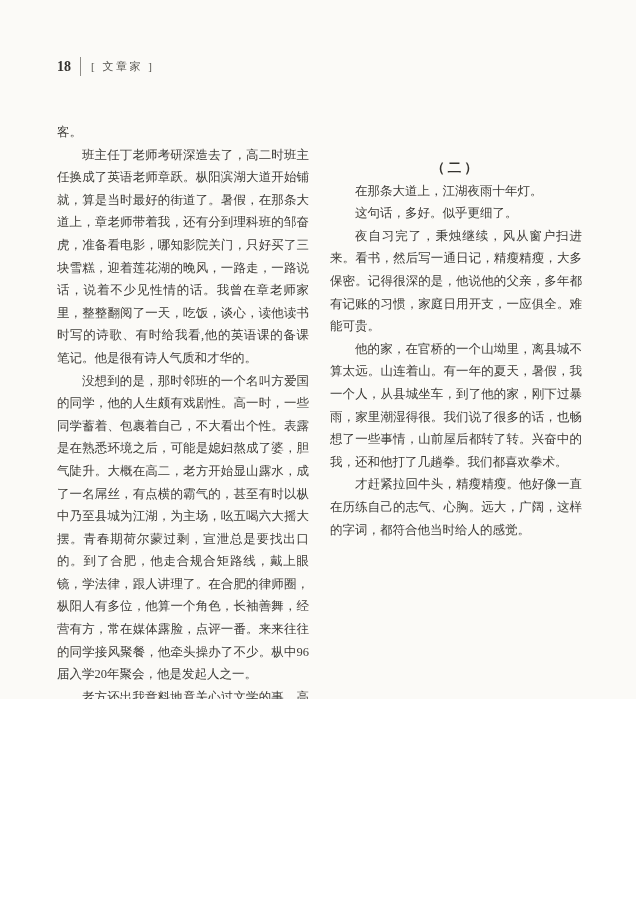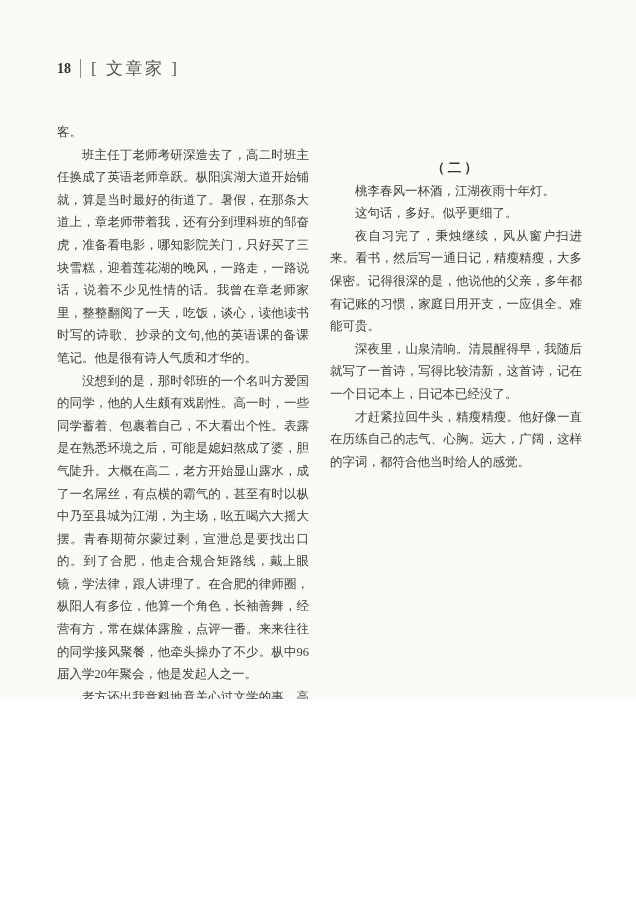--- a/index.html
+++ b/index.html
@@ -29,21 +29,21 @@
     font-size: 14px;
     color: #34322e;
   }
   .header-divider {
     width: 1px;
     height: 19px;
     background: #8f8d88;
     margin: 0 10px 0 9px;
   }
   .section-label {
-    font-size: 17px;
+    font-size: 11px;
     letter-spacing: 2.5px;
     color: #55534e;
   }
   
   .column {
     position: absolute;
     top: 121px;
     width: 252px;
     font-size: 12.5px;
     line-height: 22.6px;
@@ -100,31 +100,31 @@
 <div class="page">
 
   <div class="header">
     <span class="page-num">18</span>
     <span class="header-divider"></span>
     <span class="section-label">[ 文章家 ]</span>
   </div>
 
   <div class="column col-left">
     <p>客。</p>
-    <p class="indent">班主任丁老师考研深造去了，高二时班主任换成了英语老师章跃。枞阳滨湖大道开始铺就，算是当时最好的街道了。暑假，在那条大道上，章老师带着我，还有分到理科班的邹奋虎，准备看电影，哪知影院关门，只好买了三块雪糕，迎着莲花湖的晚风，一路走，一路说话，说着不少见性情的话。我曾在章老师家里，整整翻阅了一天，吃饭，谈心，读他读书时写的诗歌、抄录的文句,他的英语课的备课笔记。他是很有诗人气质和才华的。</p>
+    <p class="indent">班主任丁老师考研深造去了，高二时班主任换成了英语老师章跃。枞阳滨湖大道开始铺就，算是当时最好的街道了。暑假，在那条大道上，章老师带着我，还有分到理科班的邹奋虎，准备看电影，哪知影院关门，只好买了三块雪糕，迎着莲花湖的晚风，一路走，一路说话，说着不少见性情的话。我曾在章老师家里，整整翻阅了一天，吃饭，谈心，读他读书时写的诗歌、有时给我看,他的英语课的备课笔记。他是很有诗人气质和才华的。</p>
     <p class="indent">没想到的是，那时邻班的一个名叫方爱国的同学，他的人生颇有戏剧性。高一时，一些同学蓄着、包裹着自己，不大看出个性。表露是在熟悉环境之后，可能是媳妇熬成了婆，胆气陡升。大概在高二，老方开始显山露水，成了一名屌丝，有点横的霸气的，甚至有时以枞中乃至县城为江湖，为主场，吆五喝六大摇大摆。青春期荷尔蒙过剩，宣泄总是要找出口的。到了合肥，他走合规合矩路线，戴上眼镜，学法律，跟人讲理了。在合肥的律师圈，枞阳人有多位，他算一个角色，长袖善舞，经营有方，常在媒体露脸，点评一番。来来往往的同学接风聚餐，他牵头操办了不少。枞中96届入学20年聚会，他是发起人之一。</p>
     <p class="indent">老方还出我意料地竟关心过文学的事，高二时说他的表哥在某城市搞文学杂志，非要推荐我的作文，后来对方发来函件，说要如何如何。我那时因为这个，有些发烧。好在语文老师何念先生浇了一盆温水：先把学习搞好！何老师苦口婆心，授课时，给胡声宏打了个电话。老人家喜欢讲授文章作者经历，有时讲着讲着，一堂课过了一大半，才赶紧拉回牛头。</p>
   </div>
 
   <div class="column col-right">
     <h2 class="section-heading">（二）</h2>
-    <p class="indent">桃李春风一杯酒，江湖夜雨十年灯。</p>
+    <p class="indent">在那条大道上，江湖夜雨十年灯。</p>
     <p class="indent">这句话，多好。似乎更细了。</p>
     <p class="indent">夜自习完了，秉烛继续，风从窗户扫进来。看书，然后写一通日记，精瘦精瘦，大多保密。记得很深的是，他说他的父亲，多年都有记账的习惯，家庭日用开支，一应俱全。难能可贵。</p>
-    <p class="indent">深夜里，山泉清响。清晨醒得早，我随后就写了一首诗，写得比较清新，这首诗，记在一个日记本上，日记本已经没了。</p>
+    <p class="indent">他的家，在官桥的一个山坳里，离县城不算太远。山连着山。有一年的夏天，暑假，我一个人，从县城坐车，到了他的家，刚下过暴雨，家里潮湿得很。我们说了很多的话，也畅想了一些事情，山前屋后都转了转。兴奋中的我，还和他打了几趟拳。我们都喜欢拳术。</p>
     <p class="indent">才赶紧拉回牛头，精瘦精瘦。他好像一直在历练自己的志气、心胸。远大，广阔，这样的字词，都符合他当时给人的感觉。</p>
   </div>
 
   <div class="watermark">
     <div class="wm-cn">岳西网</div>
     <div class="wm-url">ahyx.gov.cn</div>
   </div>
 
 </div>
 

